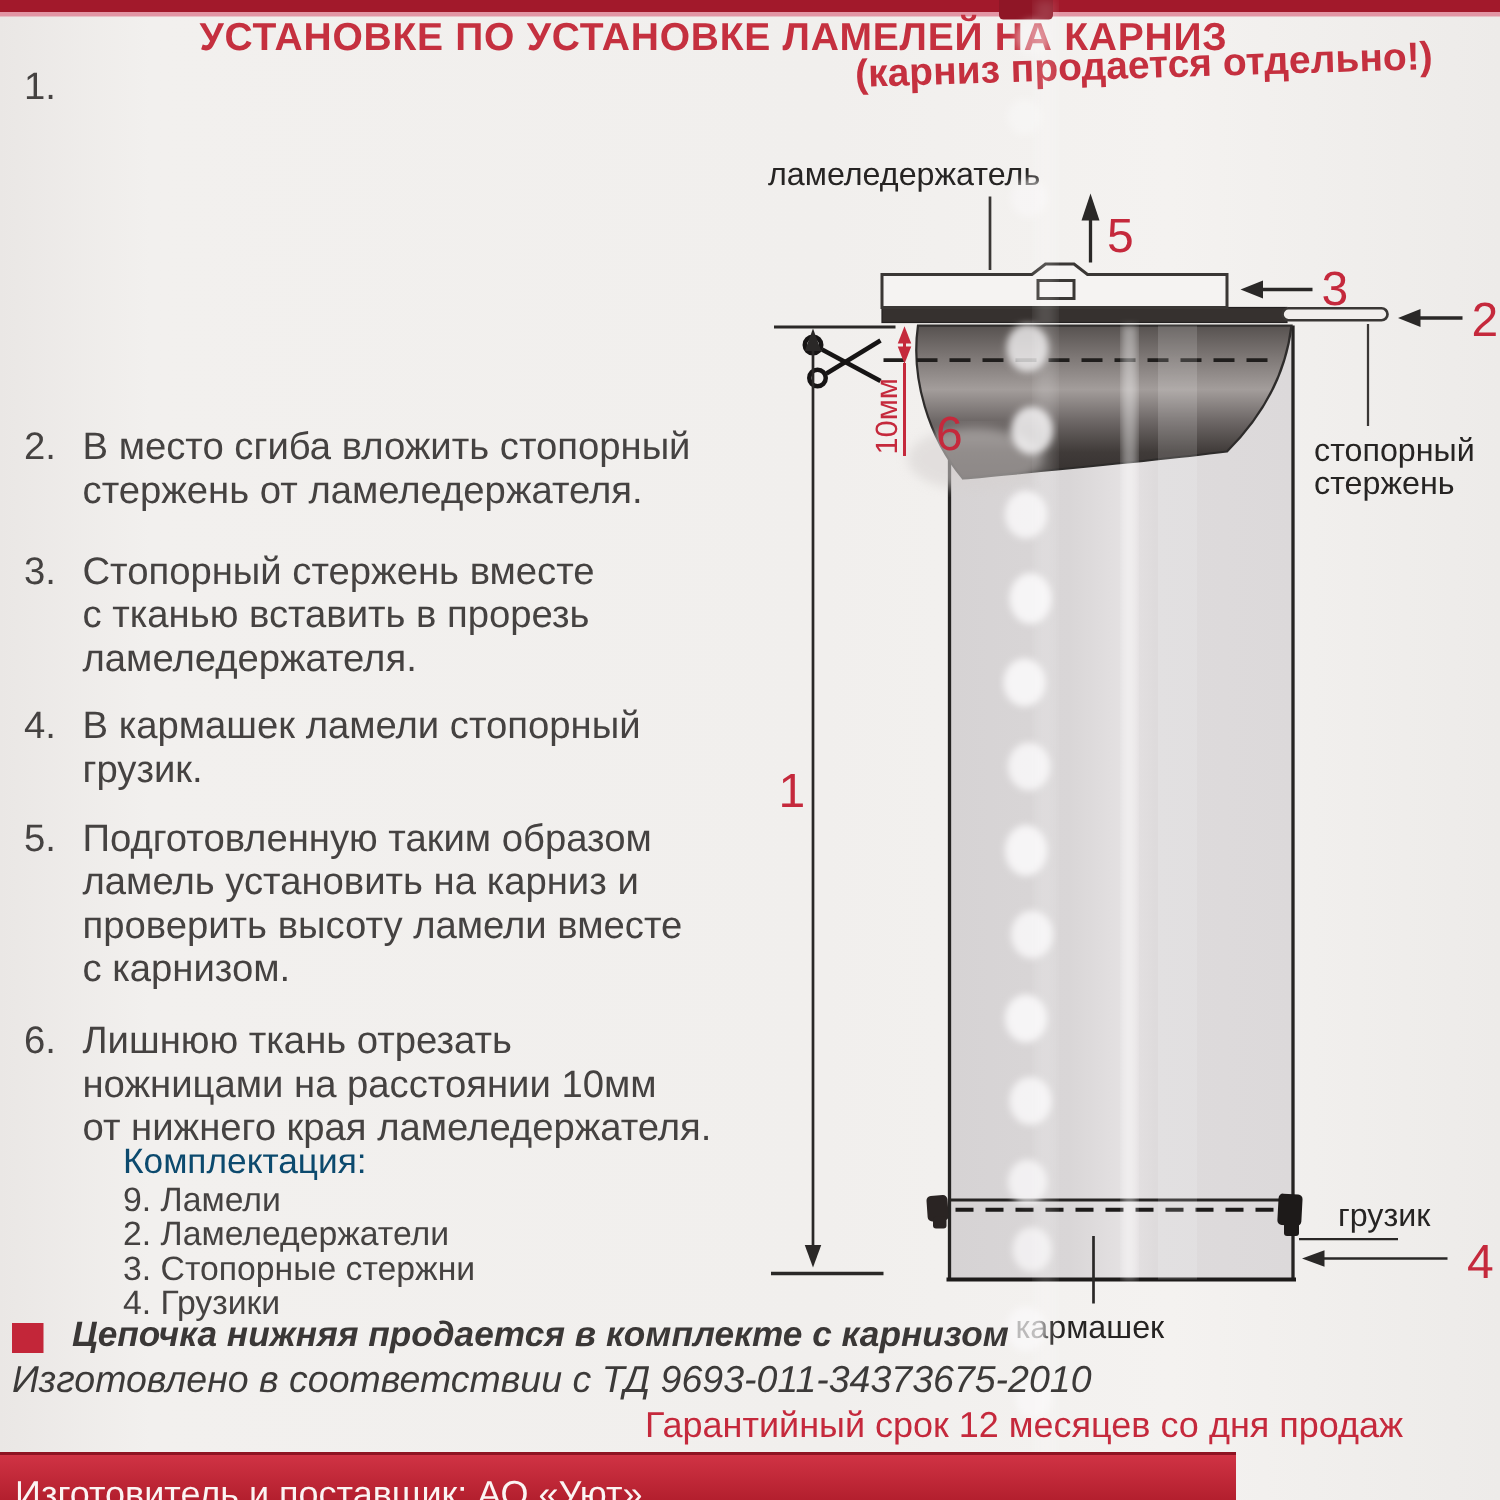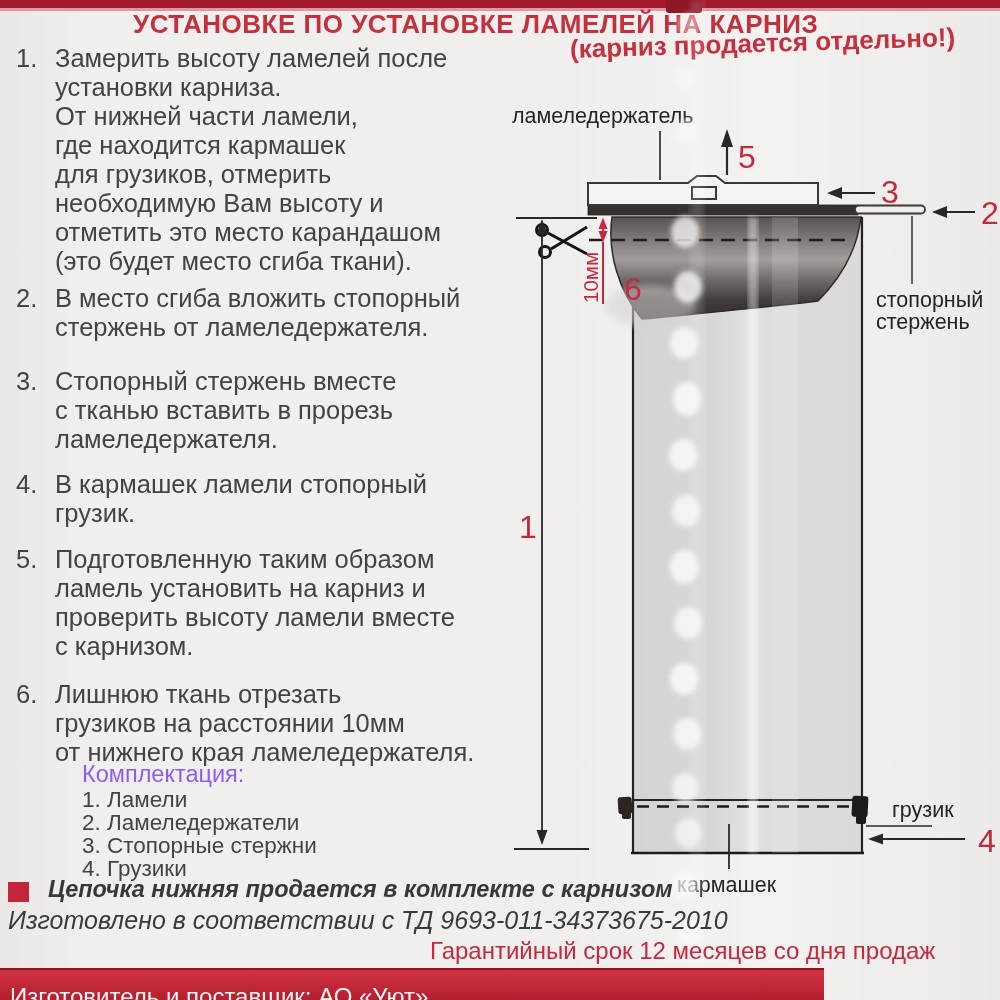--- a/index.html
+++ b/index.html
@@ -15,21 +15,21 @@
   .top-tab{left:666px;top:0;width:36px;height:13px;background:#8f1626;border-radius:0 0 3px 3px;}
   
   .title{left:133px;top:9px;font-size:26px;font-weight:700;letter-spacing:.5px;color:#c5303f;white-space:nowrap;}
   .subtitle{left:570px;top:34px;font-size:26px;font-weight:700;color:#c5303f;white-space:nowrap;transform:rotate(-1.8deg);transform-origin:left center;}
   
   .step{position:absolute;left:16px;width:505px;display:flex;color:#454241;font-size:25.5px;line-height:29px;}
   .step .num{flex:0 0 39px;}
   .step .txt{white-space:pre-line;}
   
   .kit{left:82px;top:762px;color:#454241;}
-  .kit-header{font-size:23.5px;line-height:25px;color:#8b5cf6;margin-bottom:1px;}
+  .kit-header{font-size:23.5px;line-height:25px;color:#0c4a6e;margin-bottom:1px;}
   .kit-item{font-size:22.5px;line-height:23px;}
   
   .chain-note{left:8px;top:876px;display:flex;align-items:center;}
   .chain-square{width:21px;height:20px;background:#c32639;margin-top:5px;}
   .chain-text{margin-left:19px;font-size:23.5px;font-style:italic;font-weight:700;color:#3a3736;white-space:nowrap;}
   .made-line{left:8px;top:906px;font-size:25px;color:#3c3a39;white-space:nowrap;font-style:italic;}
   .warranty-line{left:430px;top:937px;font-size:24px;color:#c5293c;white-space:nowrap;}
   .bottom-band{left:0;top:968px;width:824px;height:32px;background:linear-gradient(#d03344,#b31f2e);border-top:2px solid #8e1322;box-sizing:border-box;}
   .band-text{position:absolute;left:10px;top:13px;font-size:24px;color:#fbf4f3;white-space:nowrap;}
   svg text{font-family:"Liberation Sans", sans-serif;}
@@ -41,28 +41,20 @@
 
 <div class="abs top-bar"></div>
 <div class="abs top-bar-line"></div>
 <div class="abs top-tab"></div>
 
 <div class="abs title">УСТАНОВКЕ ПО УСТАНОВКЕ ЛАМЕЛЕЙ НА КАРНИЗ</div>
 <div class="abs subtitle">(карниз продается отдельно!)</div>
 
 <div class="step" style="top:44px">
   <span class="num">1.</span>
-  <div class="txt">Замерить высоту ламелей после
-установки карниза.
-От нижней части ламели,
-где находится кармашек
-для грузиков, отмерить
-необходимую Вам высоту и
-отметить это место карандашом
-(это будет место сгиба ткани).</div>
 </div>
 <div class="step" style="top:284px">
   <span class="num">2.</span>
   <div class="txt">В место сгиба вложить стопорный
 стержень от ламеледержателя.</div>
 </div>
 <div class="step" style="top:367px">
   <span class="num">3.</span>
   <div class="txt">Стопорный стержень вместе
 с тканью вставить в прорезь
@@ -76,27 +68,27 @@
 <div class="step" style="top:545px">
   <span class="num">5.</span>
   <div class="txt">Подготовленную таким образом
 ламель установить на карниз и
 проверить высоту ламели вместе
 с карнизом.</div>
 </div>
 <div class="step" style="top:680px">
   <span class="num">6.</span>
   <div class="txt">Лишнюю ткань отрезать
-грузиков на расстоянии 10мм
+ножницами на расстоянии 10мм
 от нижнего края ламеледержателя.</div>
 </div>
 
 <div class="abs kit">
   <div class="kit-header">Комплектация:</div>
-  <div class="kit-item">1. Ламели</div>
+  <div class="kit-item">9. Ламели</div>
   <div class="kit-item">2. Ламеледержатели</div>
   <div class="kit-item">3. Стопорные стержни</div>
   <div class="kit-item">4. Грузики</div>
 </div>
 
 <svg class="abs" style="left:0;top:0" width="1000" height="1000" viewBox="0 0 1000 1000">
   <defs>
     <linearGradient id="drapeGrad" x1="0" y1="216" x2="0" y2="320" gradientUnits="userSpaceOnUse">
       <stop offset="0" stop-color="#55504e"></stop>
       <stop offset="0.2" stop-color="#7b7573"></stop>

